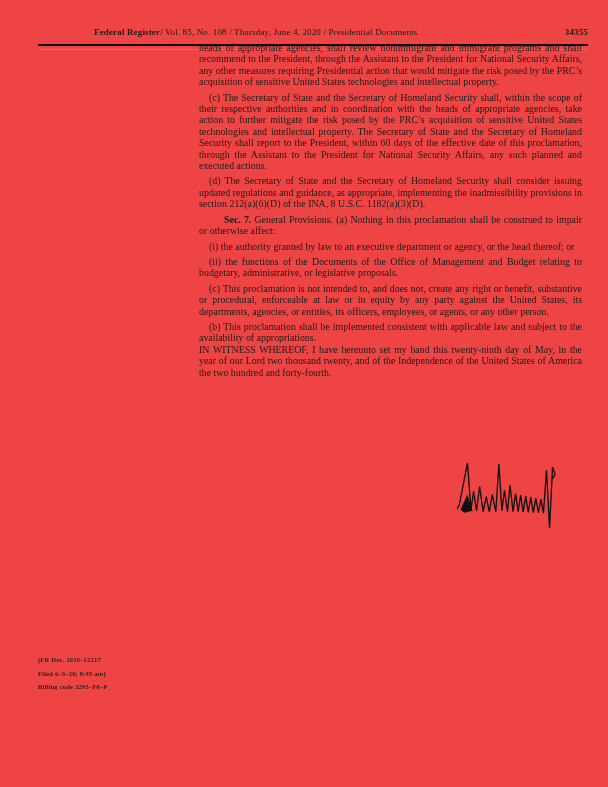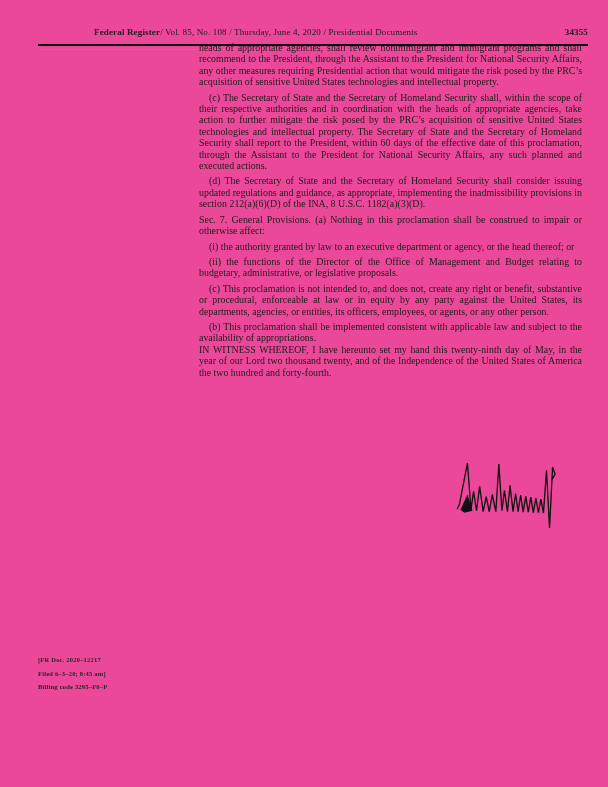--- a/index.html
+++ b/index.html
@@ -4,21 +4,21 @@
 <style>
   html, body {
     margin: 0;
     padding: 0;
     background: #ffffff;
   }
   .page {
     position: relative;
     width: 608px;
     height: 787px;
-    background: #ec4899;
+    background: #ef4444;
     overflow: hidden;
     font-family: "Liberation Serif", "DejaVu Serif", serif;
     color: #1c1c1c;
   }
 
   
   .running-head {
     position: absolute;
     left: 38px;
     top: 27px;
@@ -55,21 +55,21 @@
     left: 199px;
     top: 42px;
     width: 383px;
     font-size: 9.9px;
     line-height: 11.4px;
     text-align: justify;
   }
   .body-col p { margin: 0; }
   .body-col p.gap { margin-top: 4px; }
   .p-ind { text-indent: 10px; }
-  .sec-label { font-weight: normal; }
+  .sec-label { font-weight: bold; margin-left: 25px; }
   .sec-title { }
 
   
   .signature {
     position: absolute;
     left: 452px;
     top: 456px;
     width: 114px;
     height: 76px;
   }
@@ -99,21 +99,21 @@
   </div>
   <div class="rule-black"></div>
   <div class="rule-gray"></div>
 
   <div class="body-col">
     <p>heads of appropriate agencies, shall review nonimmigrant and immigrant programs and shall recommend to the President, through the Assistant to the President for National Security Affairs, any other measures requiring Presidential action that would mitigate the risk posed by the PRC’s acquisition of sensitive United States technologies and intellectual property.</p>
     <p class="p-ind gap">(c) The Secretary of State and the Secretary of Homeland Security shall, within the scope of their respective authorities and in coordination with the heads of appropriate agencies, take action to further mitigate the risk posed by the PRC’s acquisition of sensitive United States technologies and intellectual property. The Secretary of State and the Secretary of Homeland Security shall report to the President, within 60 days of the effective date of this proclamation, through the Assistant to the President for National Security Affairs, any such planned and executed actions.</p>
     <p class="p-ind gap">(d) The Secretary of State and the Secretary of Homeland Security shall consider issuing updated regulations and guidance, as appropriate, implementing the inadmissibility provisions in section 212(a)(6)(D) of the INA, 8 U.S.C. 1182(a)(3)(D).</p>
     <p class="gap"><span class="sec-label">Sec. 7.</span><span class="sec-title"> General Provisions.</span><span> (a) Nothing in this proclamation shall be construed to impair or otherwise affect:</span></p>
     <p class="p-ind gap">(i) the authority granted by law to an executive department or agency, or the head thereof; or</p>
-    <p class="p-ind gap">(ii) the functions of the Director of the Office of Management and Budget relating to budgetary, administrative, or legislative proposals.</p>
+    <p class="p-ind gap">(ii) the functions of the Documents of the Office of Management and Budget relating to budgetary, administrative, or legislative proposals.</p>
     <p class="p-ind gap">(c) This proclamation is not intended to, and does not, create any right or benefit, substantive or procedural, enforceable at law or in equity by any party against the United States, its departments, agencies, or entities, its officers, employees, or agents, or any other person.</p>
     <p class="p-ind gap">(b) This proclamation shall be implemented consistent with applicable law and subject to the availability of appropriations.</p>
     <p>IN WITNESS WHEREOF, I have hereunto set my hand this twenty-ninth day of May, in the year of our Lord two thousand twenty, and of the Independence of the United States of America the two hundred and forty-fourth.</p>
   </div>
 
   <div class="signature">
     <svg viewBox="0 0 224 150" xmlns="http://www.w3.org/2000/svg">
       <polygon points="16,106 30,76 40,108 24,112" fill="#111"></polygon>
       <polyline points="10,104 14,96 30,14 37,106 42,70 48,108 54,60 61,110 67,80 73,110 79,76 86,110
                 92,16 98,108 103,68 109,110 114,58 120,110 125,74 130,110 135,77 140,111

